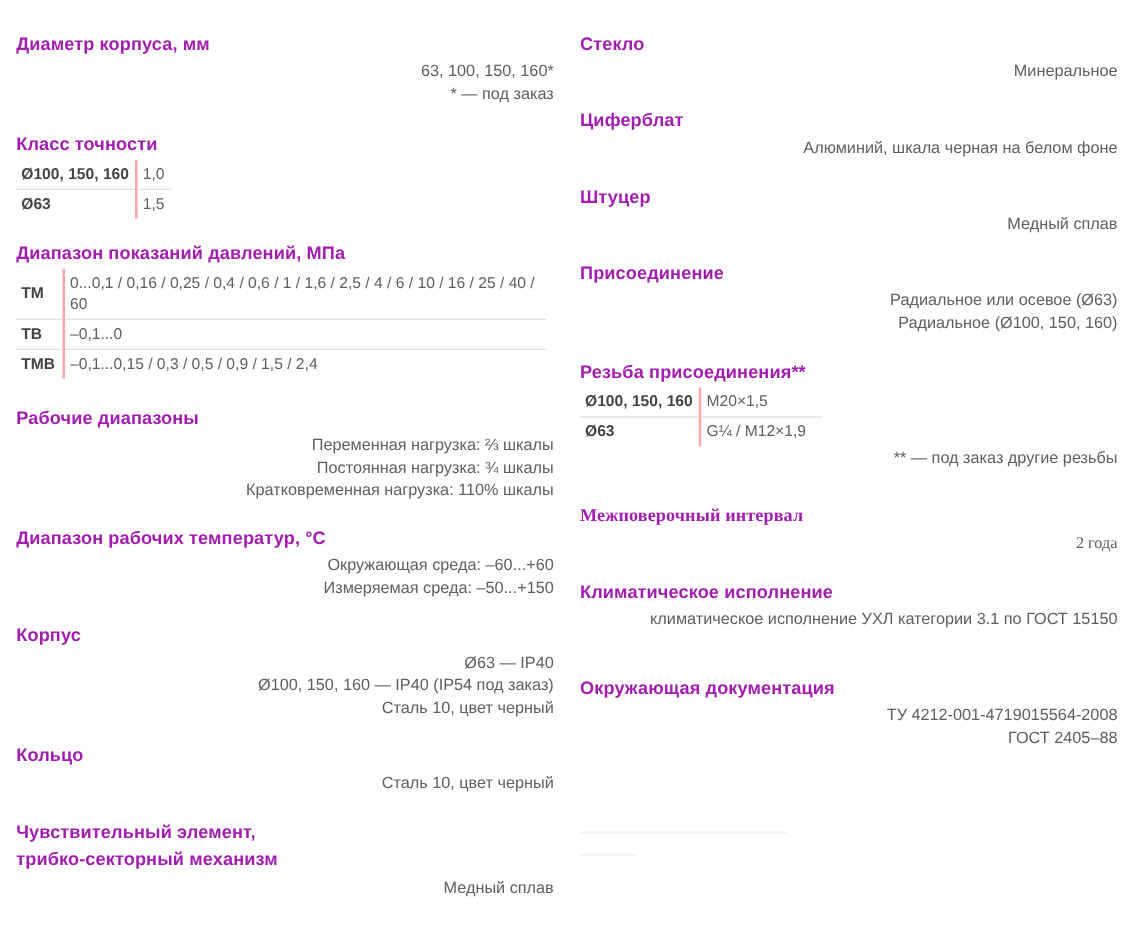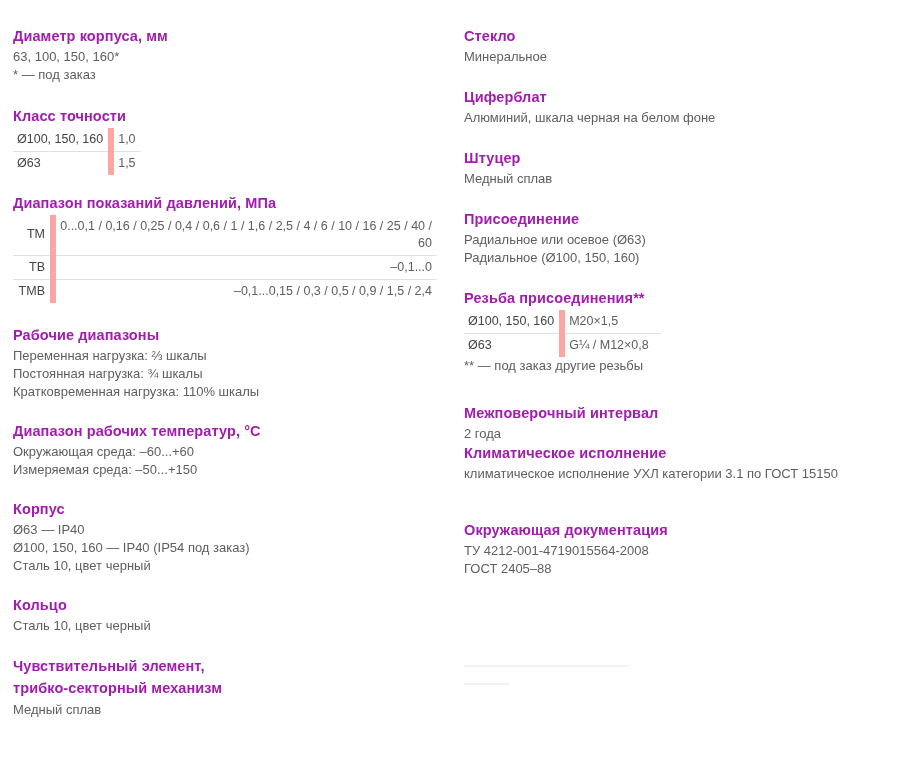--- a/index.html
+++ b/index.html
@@ -30,40 +30,41 @@
       line-height: 20px;
       margin: 0 0 2px 0;
       letter-spacing: 0.1px;
     }
     .sec-title.two-line { line-height: 22px; }
     .line {
       font-size: 13px;
       color: #5e5e5e;
       line-height: 18px;
       margin: 0;
+      text-align: right;
     }
     table.spec {
       border-collapse: collapse;
       font-size: 12.5px;
       color: #5e5e5e;
       margin-top: 2px;
     }
     table.spec td {
       padding: 3px 5px 3px 4px;
       vertical-align: top;
       line-height: 17px;
     }
     table.spec td.k {
-      font-weight: normal;
+      font-weight: bold;
       color: #444444;
-      border-right: 6px solid #fca5a5;
+      border-right: 2px solid #fca5a5;
       white-space: nowrap;
     }
     table.spec tr + tr td { border-top: 1px solid #e0e0e0; }
-    table.wide { width: 424px; text-align: right; }
+    table.wide { width: 424px; }
     table.wide td.k { width: 28px; }
 
     .faint {
       position: absolute;
       left: 464px;
       height: 2px;
       background: #f2f2f2;
     }
   </style>
 </head>
@@ -171,28 +172,28 @@
   <div class="sec" style="margin-bottom:28px;">
     <div class="sec-title">Резьба присоединения**</div>
     <table class="spec">
       <tbody>
           <tr>
         <td class="k">Ø100, 150, 160</td>
         <td style="padding-right:12px;">M20×1,5</td>
       </tr>
       <tr>
         <td class="k">Ø63</td>
-        <td style="padding-right:12px;">G¼ / M12×0,8</td>
+        <td style="padding-right:12px;">G¼ / M12×1,9</td>
       </tr>
     </tbody>
       </table>
     <div class="line">** — под заказ другие резьбы</div>
   </div>
 
-  <div class="sec" style="">
+  <div class="sec" style="margin-bottom:21px;font-family:Liberation Serif, serif;">
     <div class="sec-title">Межповерочный интервал</div>
     <div class="line">2 года</div>
   </div>
 
   <div class="sec" style="margin-bottom:37px;">
     <div class="sec-title">Климатическое исполнение</div>
     <div class="line">климатическое исполнение УХЛ категории 3.1 по ГОСТ 15150</div>
   </div>
 
   <div class="sec">

